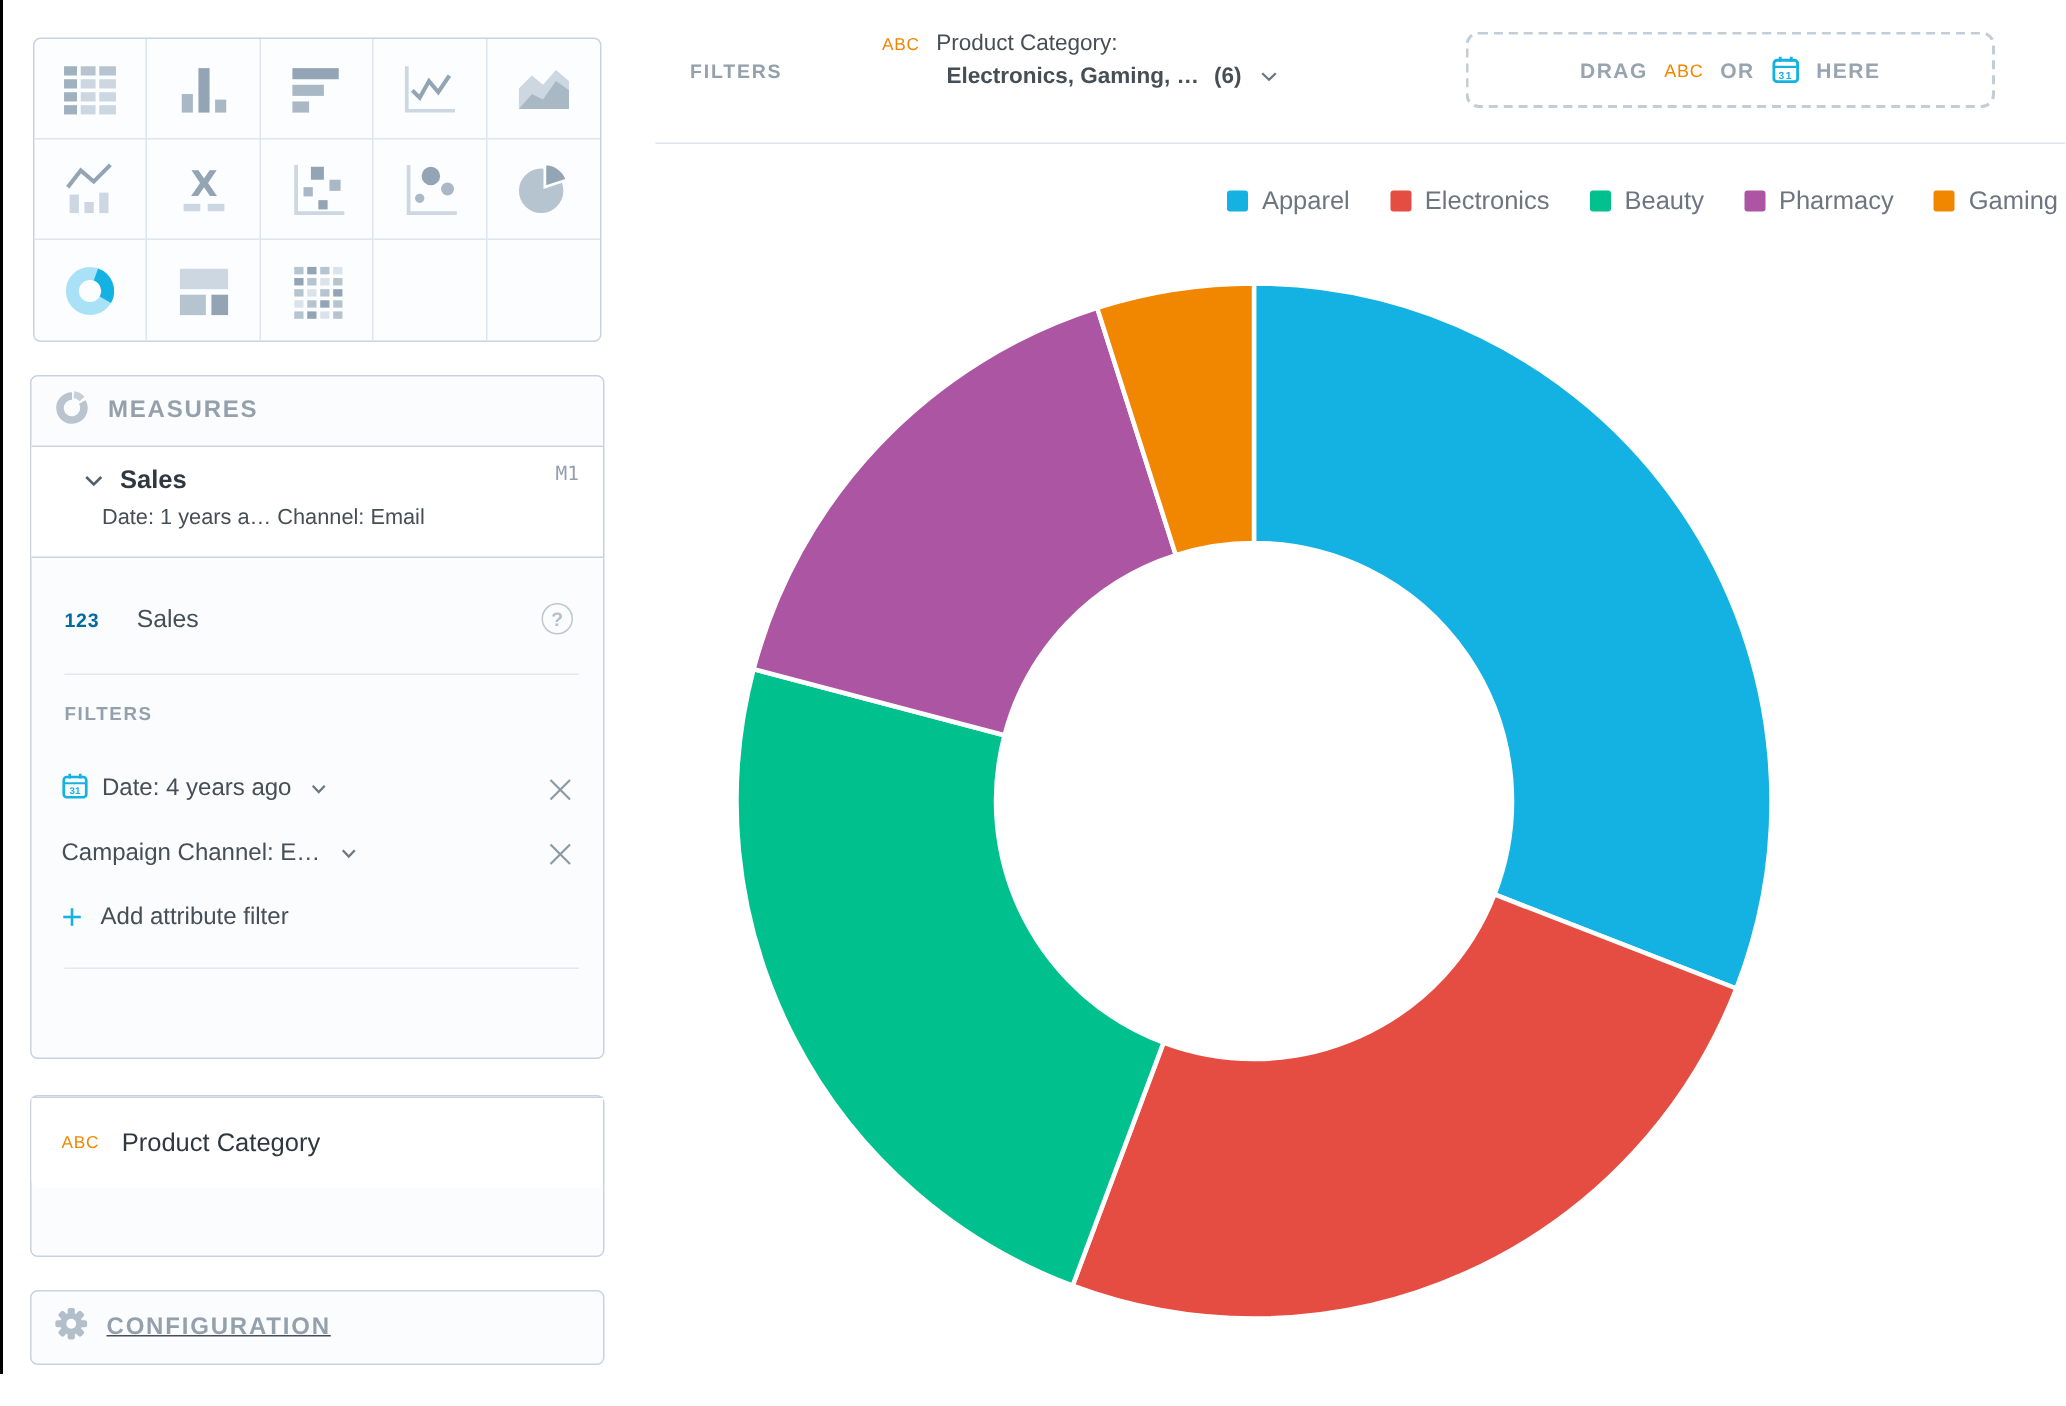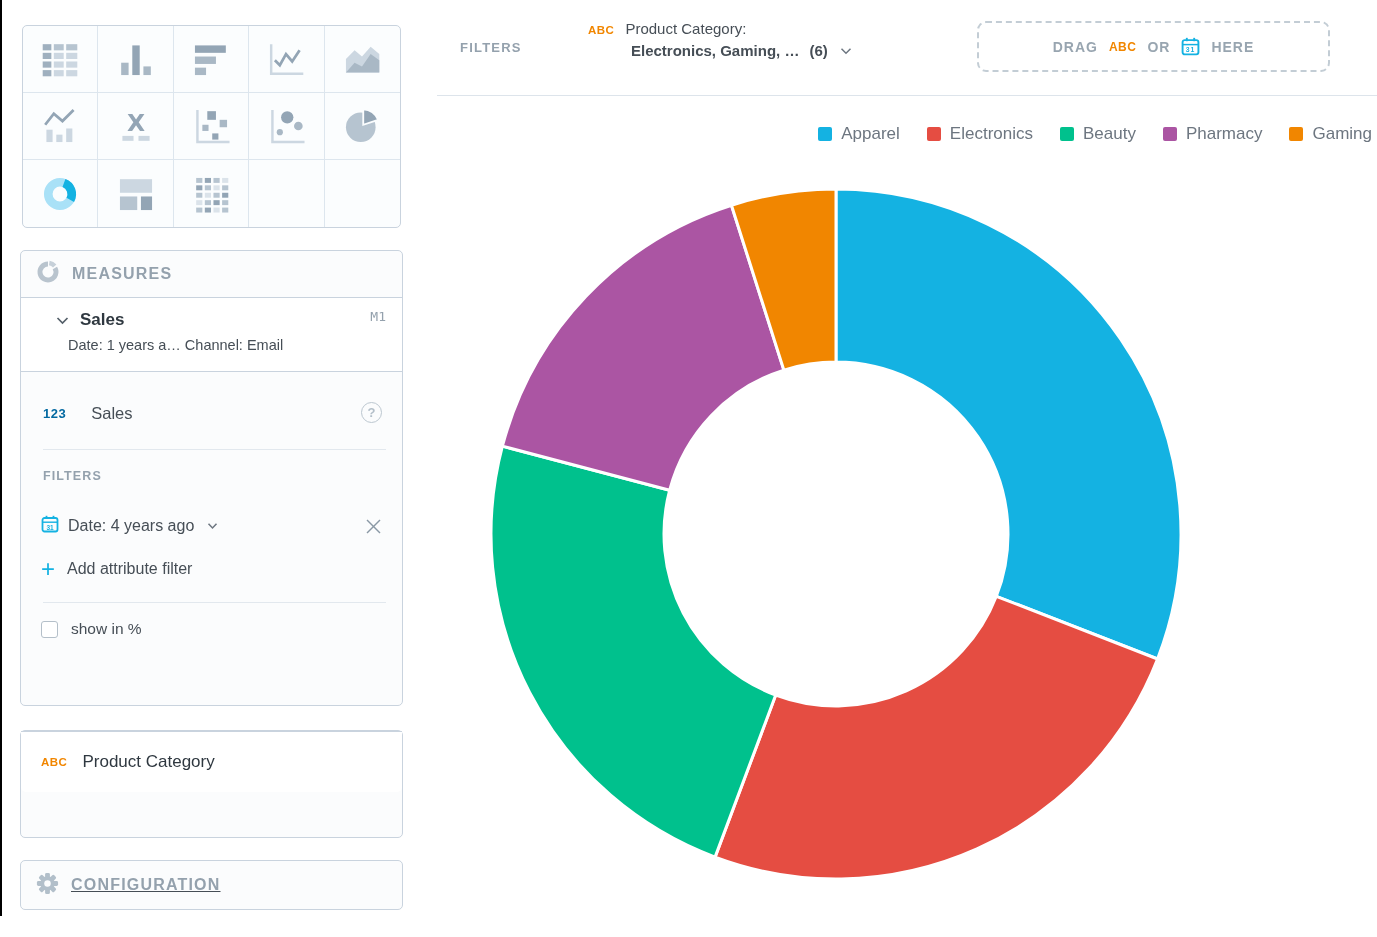--- a/index.html
+++ b/index.html
@@ -61,21 +61,21 @@
   .add-filter-row { display:flex; align-items:center; gap:12px; height:34px;
     margin:9px 16px 0 20px; font-size:16px; color:#464e56; cursor:pointer; }
   .plus { color:#14b2e2; font-size:24px; font-weight:normal; line-height:22px; }
 
   .show-row { display:flex; align-items:center; gap:13px; height:30px; margin:11px 16px 0 20px; font-size:15.5px; }
   .checkbox { width:17px; height:17px; border:1px solid #b4bfc9; border-radius:3px; background:#fff; cursor:pointer; flex:none; }
 
   .attr-row { background:#fff; border-top:1px solid #c9d3de; height:61px;
     display:flex; align-items:center; gap:15px; padding-left:20px;
     border-radius:0 0 5px 5px; font-size:17px; color:#2f3840; cursor:pointer; }
-  .abc-badge { color:#f18600; font-weight:bold; font-size:11.5px; letter-spacing:0.5px; flex:none; }
+  .abc-badge { color:#f18600; font-weight:normal; font-size:11.5px; letter-spacing:0.5px; flex:none; }
 
   
   #top-bar { position:absolute; left:437px; top:0; width:940px; height:96px; border-bottom:1px solid #dde4eb; }
   #topbar-filters-label { position:absolute; left:23px; top:40px;
     font-size:13px; font-weight:bold; letter-spacing:1.2px; color:#94a1ad; }
   #topbar-attr-filter { position:absolute; left:151px; top:20px; cursor:pointer; }
   .taf-line1 { display:flex; align-items:baseline; gap:11px; font-size:15px; color:#464e56; }
   .taf-line2 { margin:5px 0 0 43px; display:flex; align-items:center; gap:10px;
     font-size:15px; font-weight:bold; color:#464e56; }
   .taf-count { font-weight:bold; }
@@ -298,32 +298,42 @@
         </svg>
     </span>
     <span class="remove-x">
       <svg width="17" height="17" viewBox="0 0 17 17">
           <line x1="2" y1="2" x2="15" y2="15" stroke="#8a98a5" stroke-width="1.4"></line>
           <line x1="15" y1="2" x2="2" y2="15" stroke="#8a98a5" stroke-width="1.4"></line>
         </svg>
     </span>
   </div>
 
+  <div class="filter-row">
+    <span>Campaign Channel: E…</span>
+    <span class="chev">
+      <svg width="11" height="8" viewBox="0 0 11 8">
+          <polyline points="1.5,1.8 5.5,6 9.5,1.8" fill="none" stroke="#6d7680" stroke-width="1.5"></polyline>
+        </svg>
+    </span>
+    <span class="remove-x">
+      <svg width="17" height="17" viewBox="0 0 17 17">
+          <line x1="2" y1="2" x2="15" y2="15" stroke="#8a98a5" stroke-width="1.4"></line>
+          <line x1="15" y1="2" x2="2" y2="15" stroke="#8a98a5" stroke-width="1.4"></line>
+        </svg>
+    </span>
+  </div>
 
   <div class="add-filter-row">
     <span class="plus">+</span>
     <span>Add attribute filter</span>
   </div>
 
   <div class="mdivider" style="margin-top:16px"></div>
 
-  <div class="show-row">
-    <span class="checkbox"></span>
-    <span>show in %</span>
-  </div>
 </div>
 
 <div class="panel" id="viewby-panel">
   <div class="attr-row">
     <span class="abc-badge">ABC</span>
     <span>Product Category</span>
   </div>
 </div>
 
 <div class="panel" id="config-panel">

